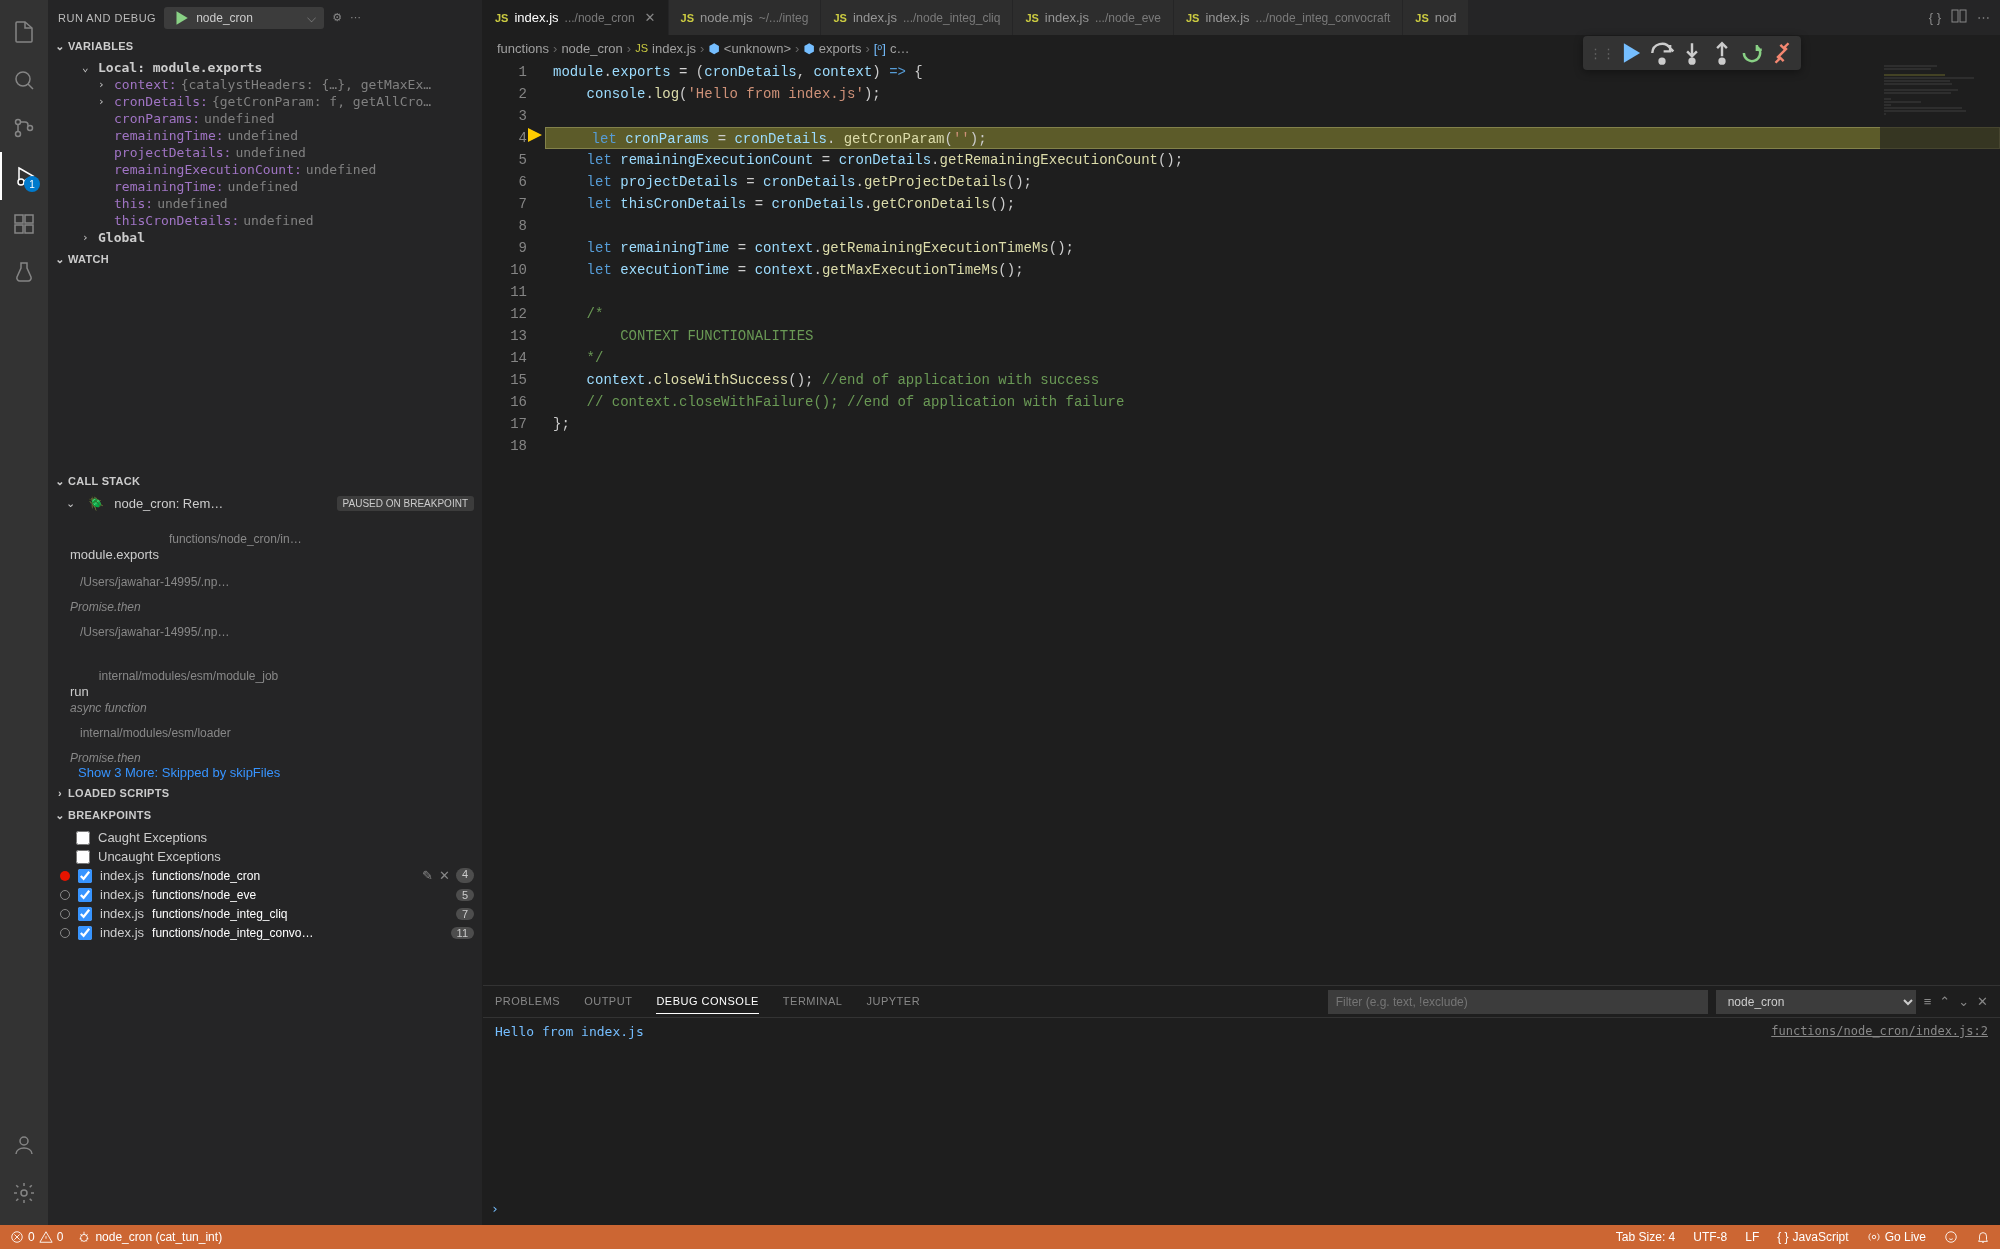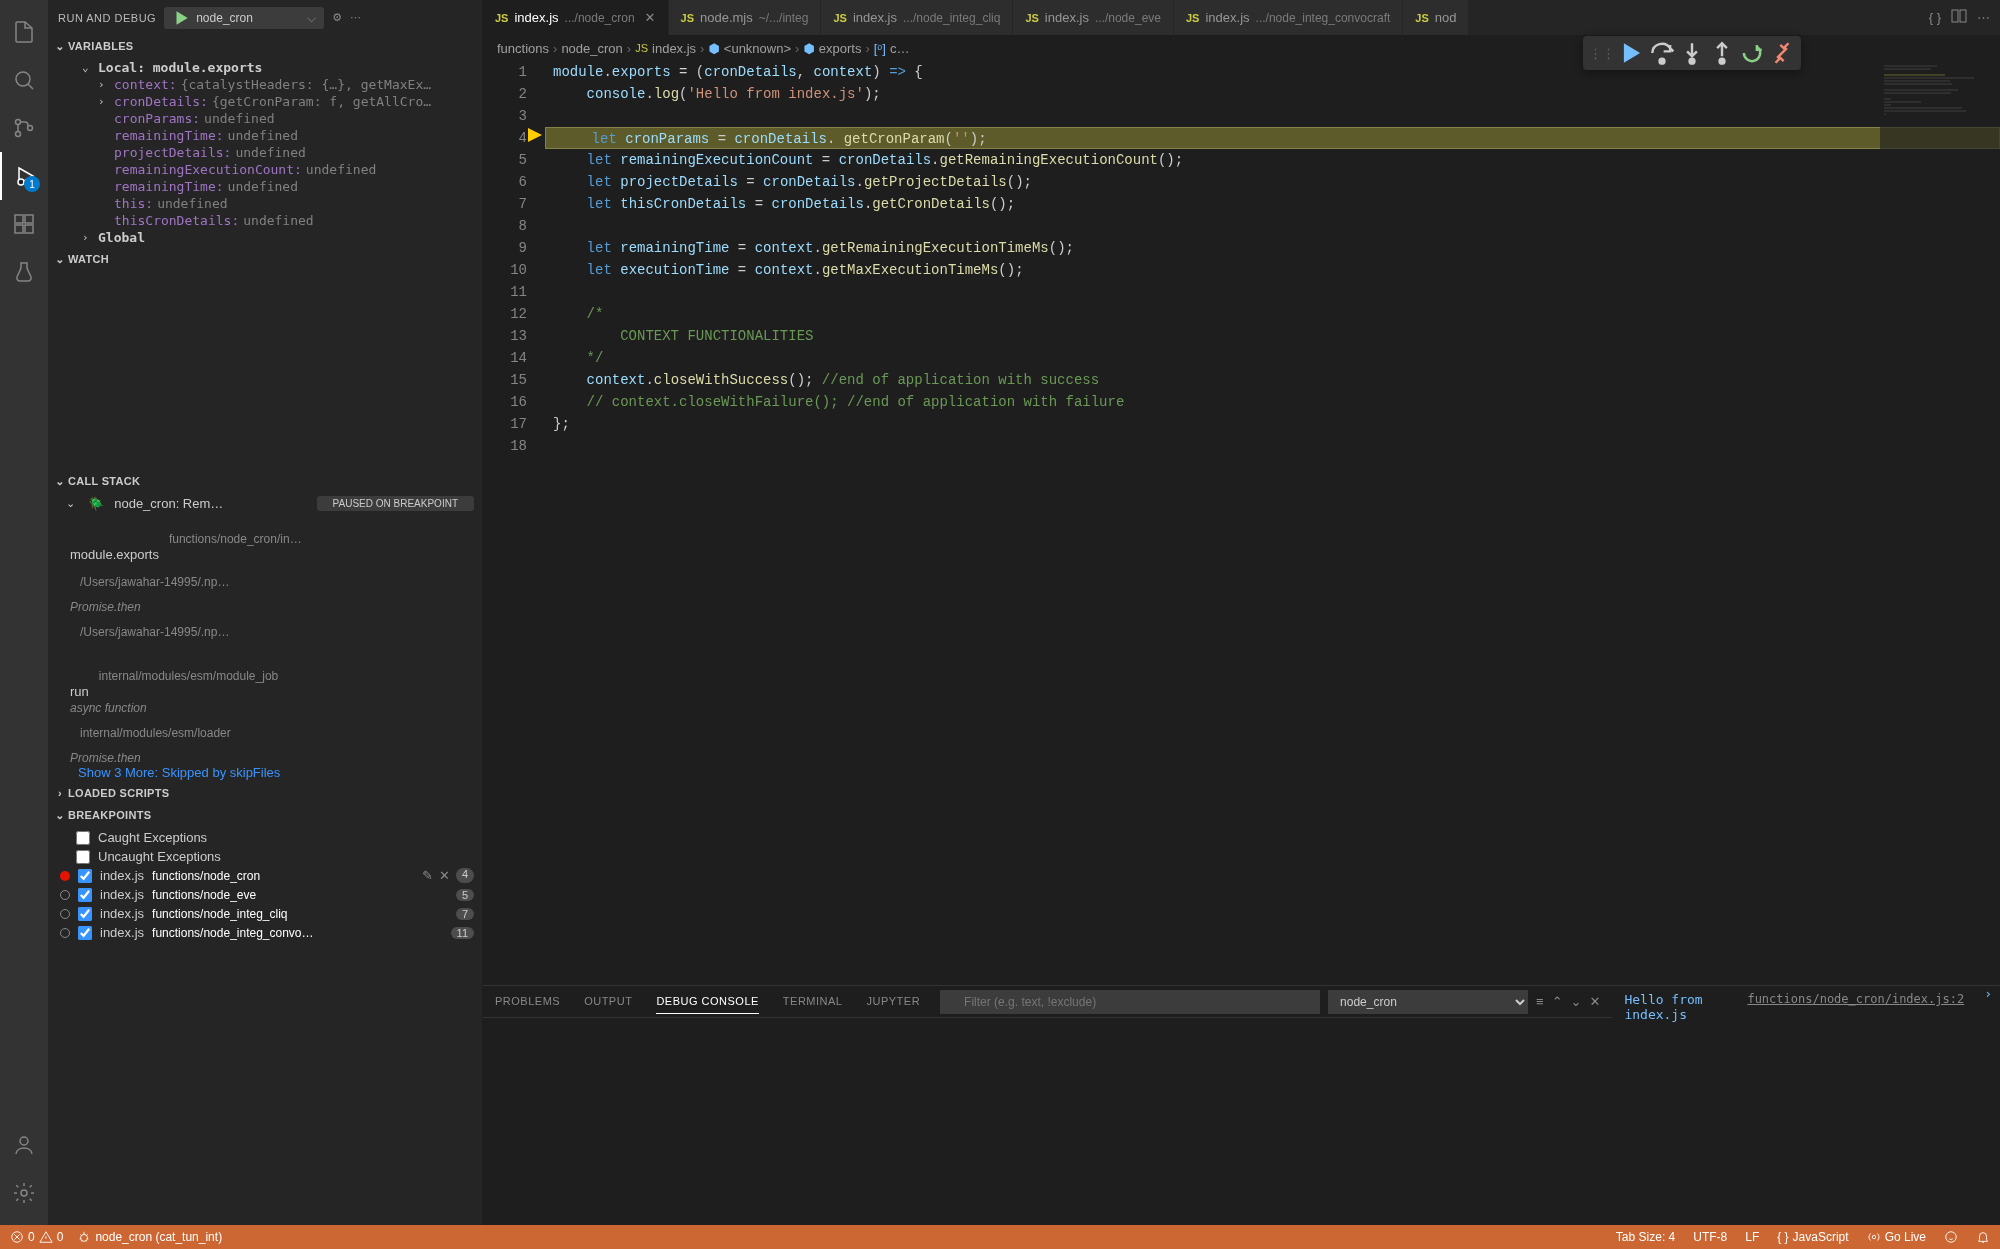--- a/index.html
+++ b/index.html
@@ -88,21 +88,21 @@
 .callstack-row {
   padding: 2px 8px 2px 22px; font-size: 13px;
   display: flex; align-items: center; gap: 10px;
   white-space: nowrap; overflow: hidden;
 }
 .callstack-name { color: #ccc; margin-top: 32px; }
 .callstack-path { color: #888; font-size: 12px; }
 .callstack-dim { color: #888; font-style: italic; padding-left: 22px; font-size: 12px; }
 .paused-badge {
   background: #3c3c3c; color: #ccc; font-size: 10px;
-  padding: 2px 16px; border-radius: 3px; margin-left: auto;
+  padding: 2px 6px; border-radius: 3px; margin-left: auto;
 }
 .skip-link { color: #3794ff; padding-left: 30px; cursor: pointer; font-size: 13px; }
 
 .bp-row {
   padding: 2px 8px 2px 12px; display: flex; align-items: center; gap: 8px;
   font-size: 13px;
 }
 .bp-check { width: 14px; height: 14px; accent-color: #3794ff; }
 .bp-dot { width: 10px; height: 10px; border-radius: 50%; }
 .bp-dot.solid { background: #e51400; }
@@ -188,37 +188,37 @@
   position: absolute; right: 0; top: 0; width: 120px; height: 100%;
   background: #1e1e1e; opacity: 0.6;
 }
 .minimap-content {
   position: absolute; top: 4px; left: 4px; right: 4px;
 }
 .minimap-line { height: 2px; margin-bottom: 1px; background: #3a3a3a; }
 
 .panel {
   height: 240px; background: #1e1e1e; border-top: 1px solid #333;
-  display: flex; flex-direction: row;
+  display: flex; flex-direction: column;
 }
 .panel-tabs {
   height: 32px; display: flex; align-items: center;
   padding: 0 12px; gap: 20px; border-bottom: 1px solid #333;
 }
 .panel-tab {
   font-size: 11px; color: #888; letter-spacing: 0.5px;
   padding: 6px 0; cursor: pointer;
 }
 .panel-tab.active { color: #fff; border-bottom: 1px solid #fff; }
 .panel-right {
   margin-left: auto; display: flex; align-items: center; gap: 8px;
 }
 .panel-filter {
   background: #3c3c3c; border: none; color: #ccc;
-  padding: 3px 24px; width: 380px; font-size: 12px; height: 24px;
+  padding: 3px 8px; width: 380px; font-size: 12px; height: 24px;
 }
 .panel-select {
   background: #3c3c3c; border: none; color: #ccc;
   padding: 3px 8px; font-size: 12px; height: 24px; width: 200px;
 }
 .panel-body {
   flex: 1; padding: 6px 12px;
   font-family: Menlo, Monaco, monospace; font-size: 13px;
   display: flex;
 }

